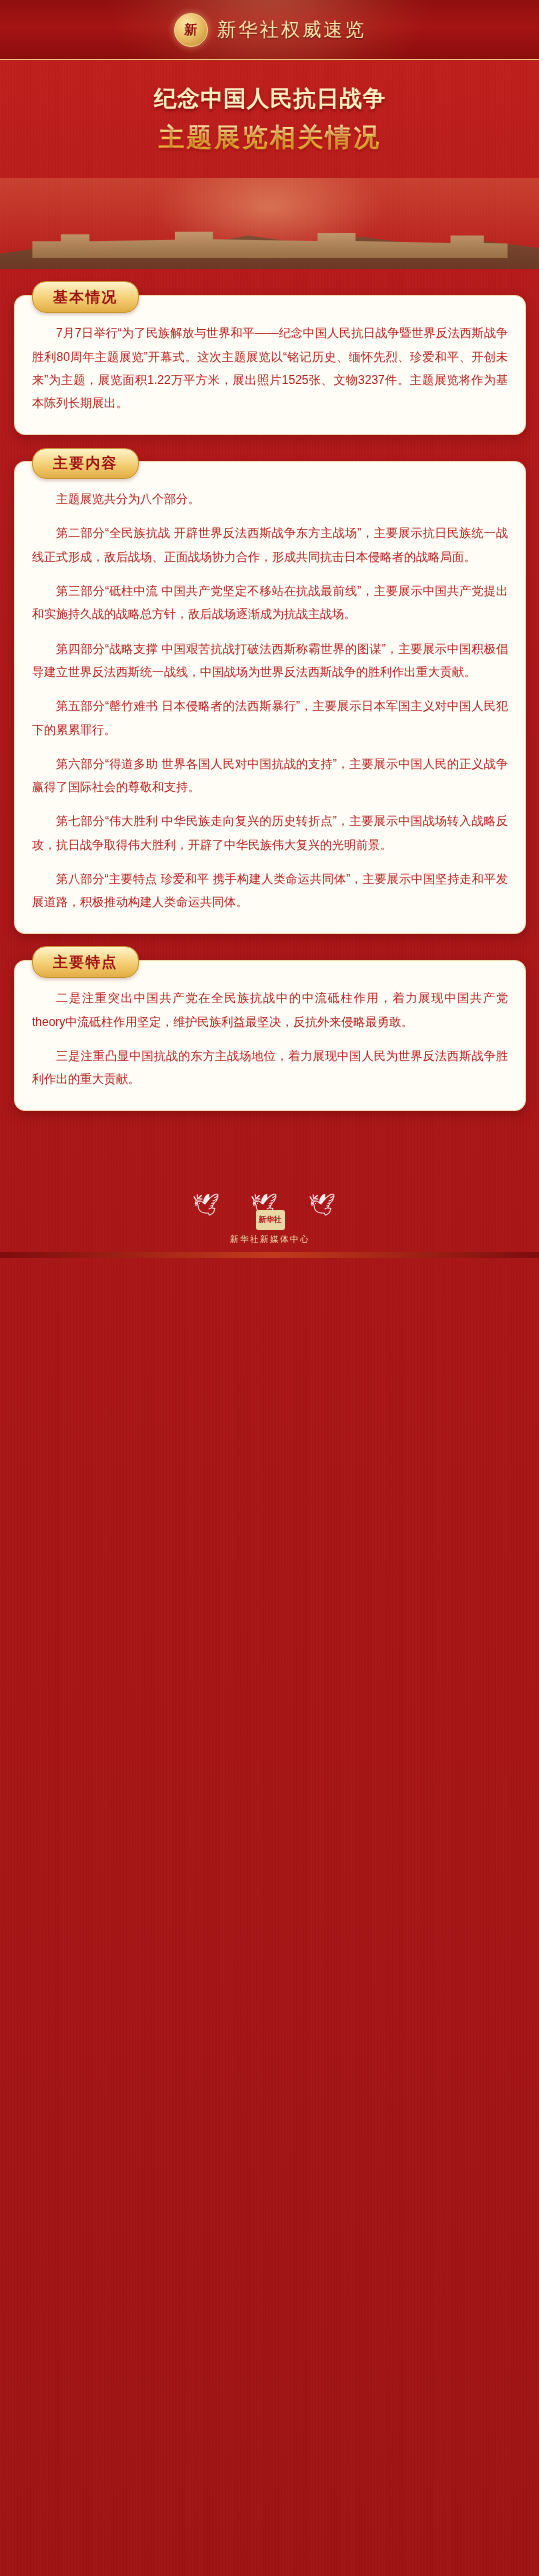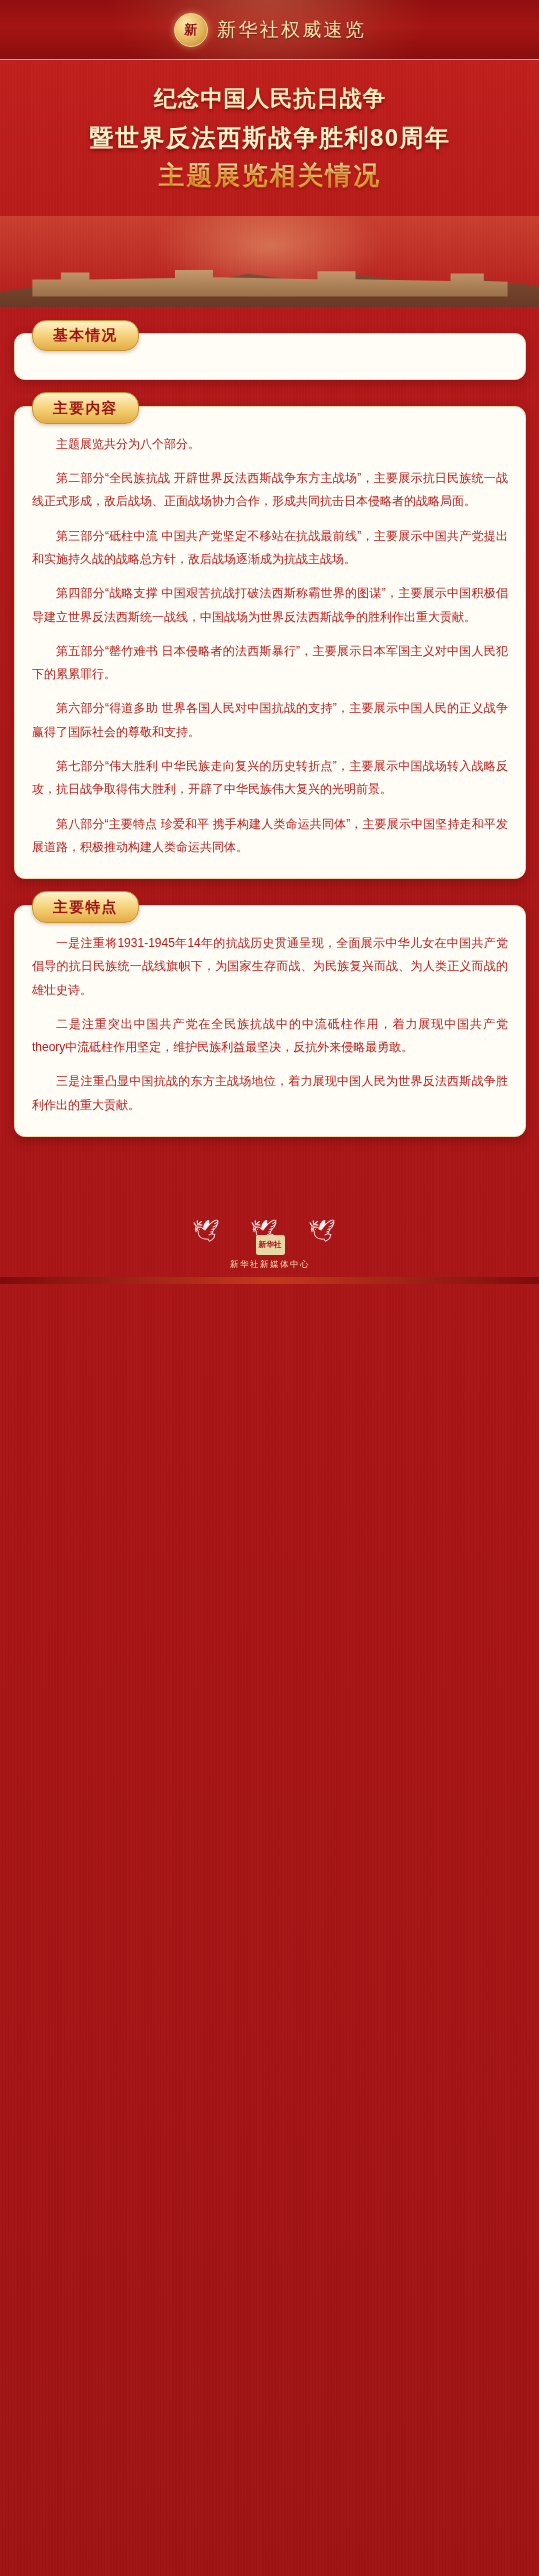--- a/index.html
+++ b/index.html
@@ -207,50 +207,49 @@
   <div class="banner">
     <div class="ray"></div>
     <div class="banner-inner">
       <div class="seal">新</div>
       <div class="banner-title">新华社权威速览</div>
     </div>
   </div>
 
   <div class="hero">
     <h1>纪念中国人民抗日战争</h1>
-    <h2>暨世界反法西斯战争胜利80周年</h2>
     <div class="hero-sub">主题展览相关情况</div>
   </div>
 
   <div class="hero-art">
     <div class="sky"></div>
     <div class="glow"></div>
     <div class="hill"></div>
     <div class="wall"></div>
   </div>
 
   <div class="card">
     <div class="card-tag">基本情况</div>
+    <p>7月7日举行“为了民族解放与世界和平——纪念中国人民抗日战争暨世界反法西斯战争胜利80周年主题展览”开幕式。这次主题展览以“铭记历史、缅怀先烈、珍爱和平、开创未来”为主题，展览面积1.22万平方米，展出照片1525张、文物3237件。主题展览将作为基本陈列长期展出。</p>
   </div>
 
   <div class="card">
     <div class="card-tag">主要内容</div>
     <p>主题展览共分为八个部分。</p>
     <p>第二部分“全民族抗战 开辟世界反法西斯战争东方主战场”，主要展示抗日民族统一战线正式形成，敌后战场、正面战场协力合作，形成共同抗击日本侵略者的战略局面。</p>
     <p>第三部分“砥柱中流 中国共产党坚定不移站在抗战最前线”，主要展示中国共产党提出和实施持久战的战略总方针，敌后战场逐渐成为抗战主战场。</p>
     <p>第四部分“战略支撑 中国艰苦抗战打破法西斯称霸世界的图谋”，主要展示中国积极倡导建立世界反法西斯统一战线，中国战场为世界反法西斯战争的胜利作出重大贡献。</p>
     <p>第五部分“罄竹难书 日本侵略者的法西斯暴行”，主要展示日本军国主义对中国人民犯下的累累罪行。</p>
     <p>第六部分“得道多助 世界各国人民对中国抗战的支持”，主要展示中国人民的正义战争赢得了国际社会的尊敬和支持。</p>
     <p>第七部分“伟大胜利 中华民族走向复兴的历史转折点”，主要展示中国战场转入战略反攻，抗日战争取得伟大胜利，开辟了中华民族伟大复兴的光明前景。</p>
     <p>第八部分“主要特点 珍爱和平 携手构建人类命运共同体”，主要展示中国坚持走和平发展道路，积极推动构建人类命运共同体。</p>
   </div>
 
   <div class="card">
     <div class="card-tag">主要特点</div>
-    <p>一是注重将1931-1945年14年的抗战历史贯通呈现，全面展示中华儿女在中国共产党倡导的抗日民族统一战线旗帜下，为国家生存而战、为民族复兴而战、为人类正义而战的雄壮史诗。</p>
     <p>二是注重突出中国共产党在全民族抗战中的中流砥柱作用，着力展现中国共产党theory中流砥柱作用坚定，维护民族利益最坚决，反抗外来侵略最勇敢。</p>
     <p>三是注重凸显中国抗战的东方主战场地位，着力展现中国人民为世界反法西斯战争胜利作出的重大贡献。</p>
   </div>
 
   <div class="footer">
     <div class="doves">🕊 🕊 🕊</div>
     <div class="footer-logo">
       <div class="mark">新华社</div>
       <div class="txt">新华社新媒体中心</div>
     </div>

